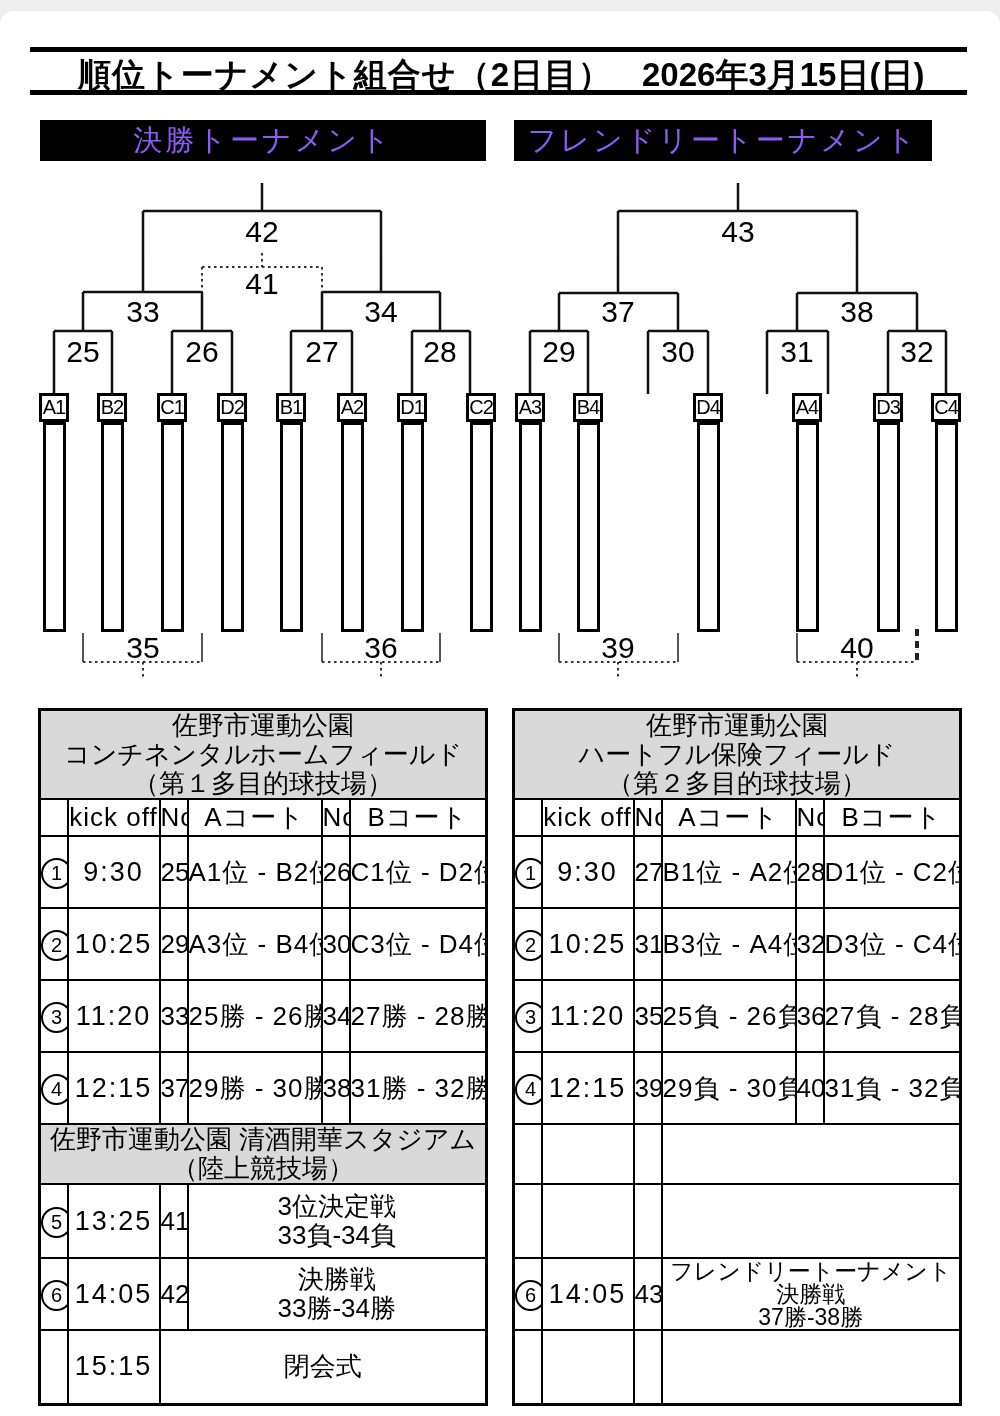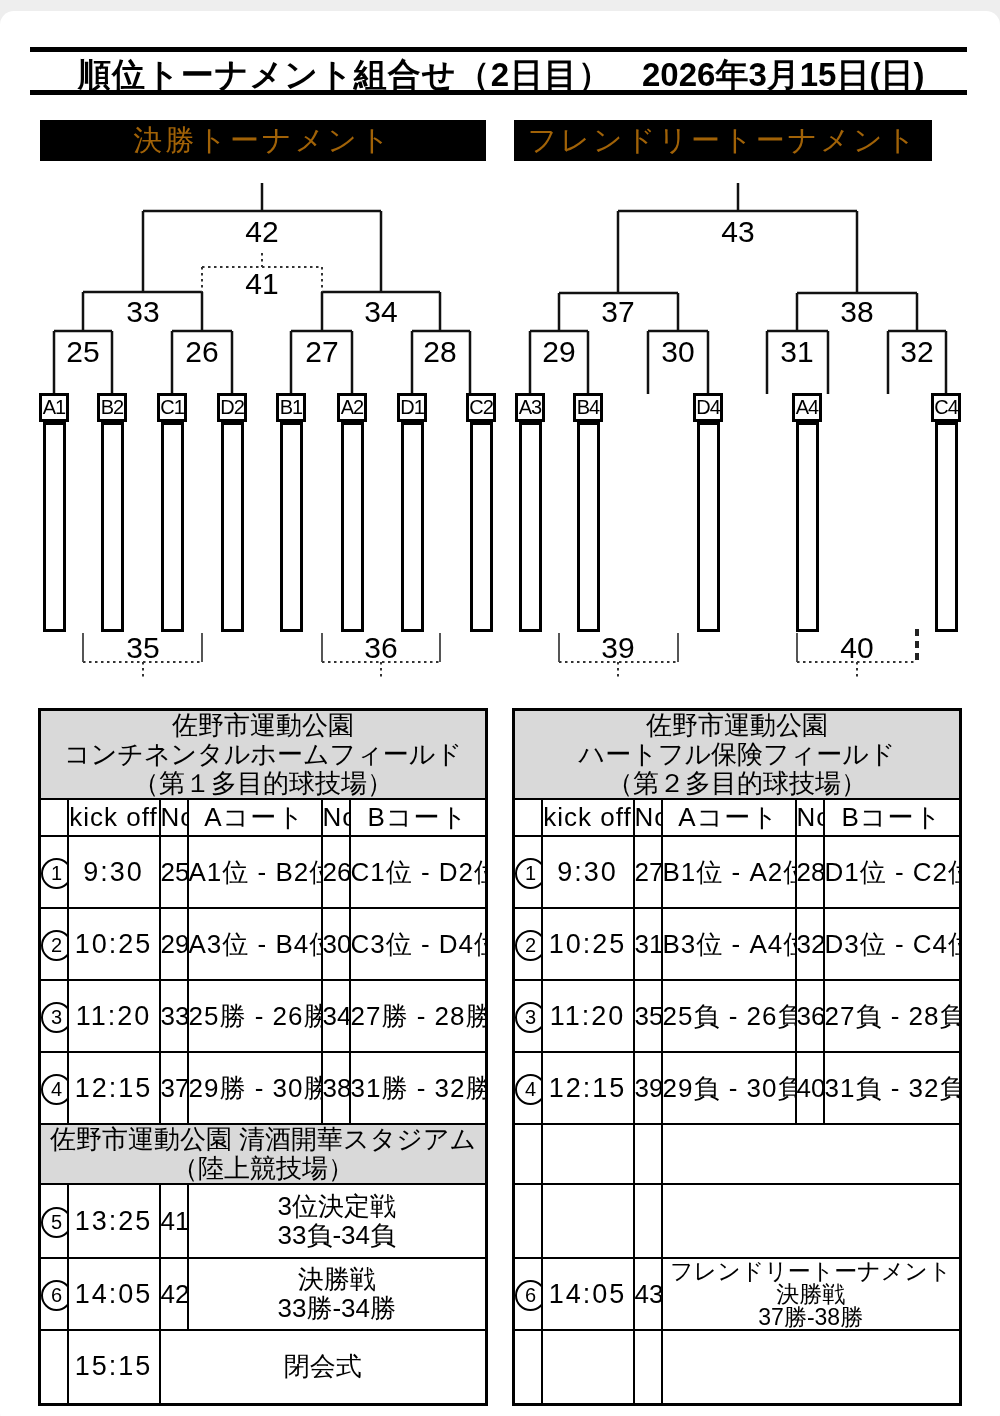--- a/index.html
+++ b/index.html
@@ -8,21 +8,21 @@
     font-family:"Liberation Sans","DejaVu Sans",sans-serif; color:#000;
     overflow:hidden; margin:11px auto;border-radius:14px;
   }
   
   .rule { position:absolute; left:30px; width:937px; height:5px; background:#000; }
   .rule-top { top:36px; }
   .rule-bot { top:79px; }
   .title-text { position:absolute; top:42px; left:78px; font-size:33px; font-weight:bold; letter-spacing:1px; white-space:nowrap; }
   .title-date { position:absolute; top:42px; left:642px; font-size:33px; font-weight:bold; white-space:nowrap; }
   
-  .bar { position:absolute; top:109px; height:41px; background:#000; color:#a16207;
+  .bar { position:absolute; top:109px; height:41px; background:#000; color:#8b5cf6;
          display:flex; align-items:center; justify-content:center;
          font-size:29px; letter-spacing:3px; white-space:nowrap; }
   .bar-left  { left:40px;  width:446px; }
   .bar-right { left:514px; width:418px; }
   
   .bracket-lines { position:absolute; left:0; top:0; }
   .mnum { position:absolute; transform:translateX(-50%); font-size:30px; line-height:1; white-space:nowrap; }
   .slot { position:absolute; top:382px; width:30px; }
   .slot-label { box-sizing:border-box; width:30px; height:29px; border:3px solid #000; background:#fff;
                 display:flex; align-items:center; justify-content:center;
@@ -128,20 +128,24 @@
       <div class="slot-box"></div>
     </div>
   <div class="slot" style="left:693px">
       <div class="slot-label">D4</div>
       <div class="slot-box"></div>
     </div>
   <div class="slot" style="left:792px">
       <div class="slot-label">A4</div>
       <div class="slot-box"></div>
     </div>
+  <div class="slot" style="left:873px">
+      <div class="slot-label">D3</div>
+      <div class="slot-box"></div>
+    </div>
   <div class="slot" style="left:931px">
       <div class="slot-label">C4</div>
       <div class="slot-box"></div>
     </div>
 
   <table class="sched" style="left:38px;top:697px">
     <colgroup>
         <col style="width:28px">
         <col style="width:92px">
         <col style="width:28px">

